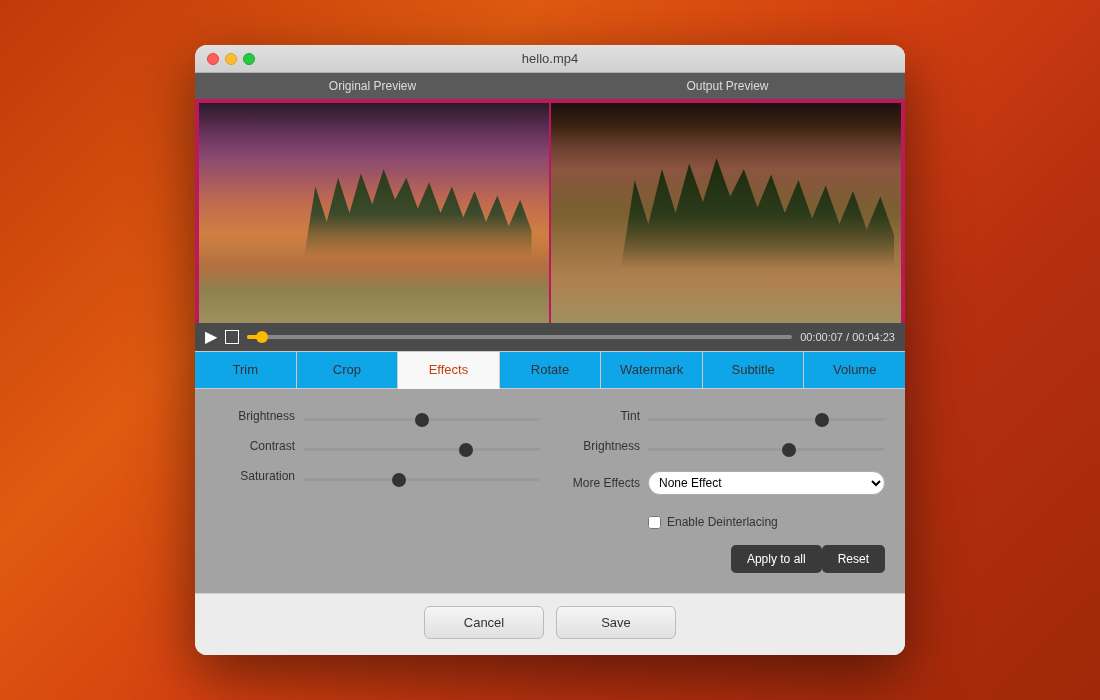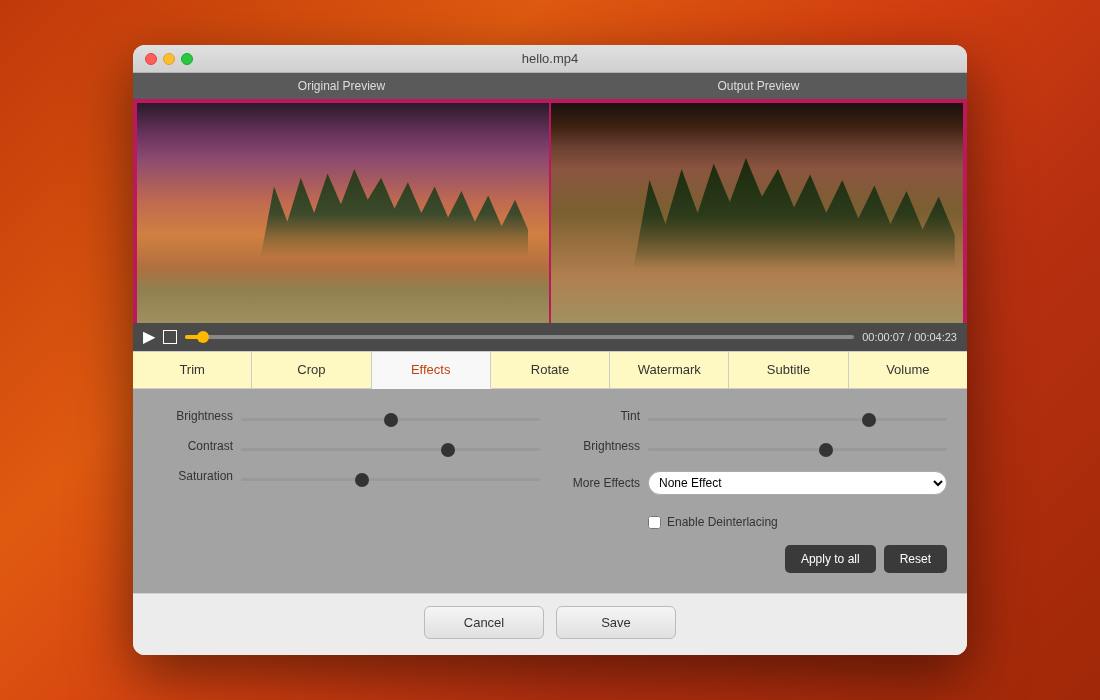--- a/index.html
+++ b/index.html
@@ -9,21 +9,21 @@
       height: 700px;
       background: linear-gradient(135deg, #c0390a 0%, #e05a10 30%, #d44010 50%, #b83010 70%, #a02808 100%);
       display: flex;
       align-items: center;
       justify-content: center;
       font-family: -apple-system, BlinkMacSystemFont, "Helvetica Neue", Arial, sans-serif;
       overflow: hidden;
     }
 
     .window {
-      width: 834px;
+      width: 710px;
       background: #ececec;
       border-radius: 12px;
       box-shadow: 0 20px 60px rgba(0,0,0,0.5);
       overflow: hidden;
     }
 
     .titlebar {
       background: linear-gradient(180deg, #e0e0e0 0%, #d0d0d0 100%);
       height: 28px;
       display: flex;
@@ -217,21 +217,21 @@
     }
 
     .tab {
       flex: 1;
       padding: 10px 0;
       text-align: center;
       font-size: 13px;
       color: #333;
       cursor: pointer;
       border-right: 1px solid #ccc;
-      background: #fef9c3;
+      background: #0ea5e9;
       user-select: none;
     }
 
     .tab:last-child { border-right: none; }
 
     .tab.active {
       background: #f8f8f8;
       color: #c2410c;
       font-weight: 500;
       border-bottom: 2px solid #f8f8f8;
@@ -330,21 +330,20 @@
     }
 
     .deinterlace-label {
       font-size: 12px;
       color: #333;
     }
 
     .action-buttons-row {
       display: flex;
       justify-content: flex-end;
-      gap: 8px;
       margin-top: 16px;
     }
 
     .btn-apply {
       background: #3a3a3a;
       color: #fff;
       border: none;
       border-radius: 5px;
       padding: 7px 16px;
       font-size: 12px;

